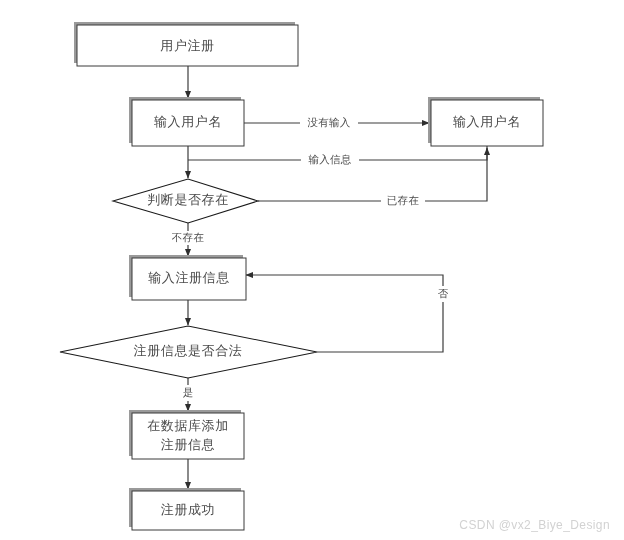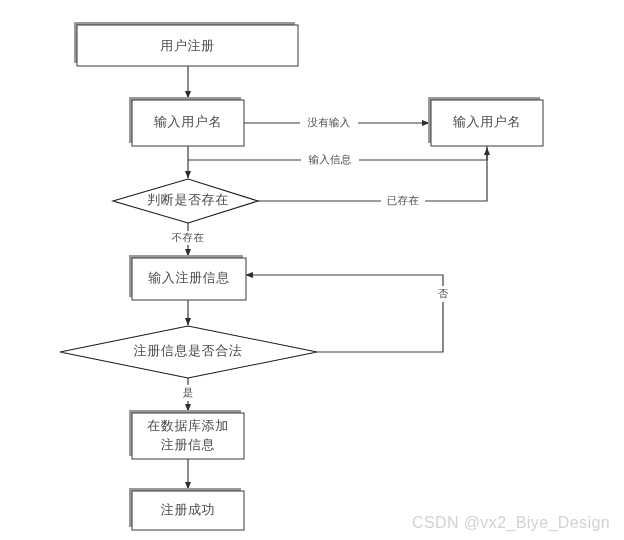--- a/index.html
+++ b/index.html
@@ -69,21 +69,21 @@
     dominant-baseline: middle;
   }
   .label-bg {
     fill: #ffffff;
   }
   .watermark {
     position: absolute;
     right: 14px;
     bottom: 8px;
     font-family: "Liberation Sans", "DejaVu Sans", sans-serif;
-    font-size: 16px;
+    font-size: 12px;
     color: #d2d2d2;
     letter-spacing: 0.4px;
     white-space: nowrap;
     user-select: none;
   }
 </style>
 </head>
 <body>
 
 <div id="flow-root">

